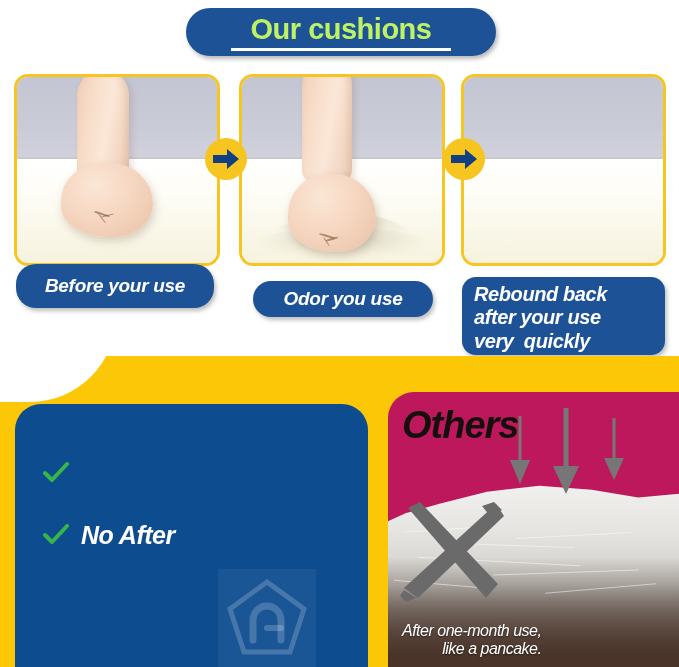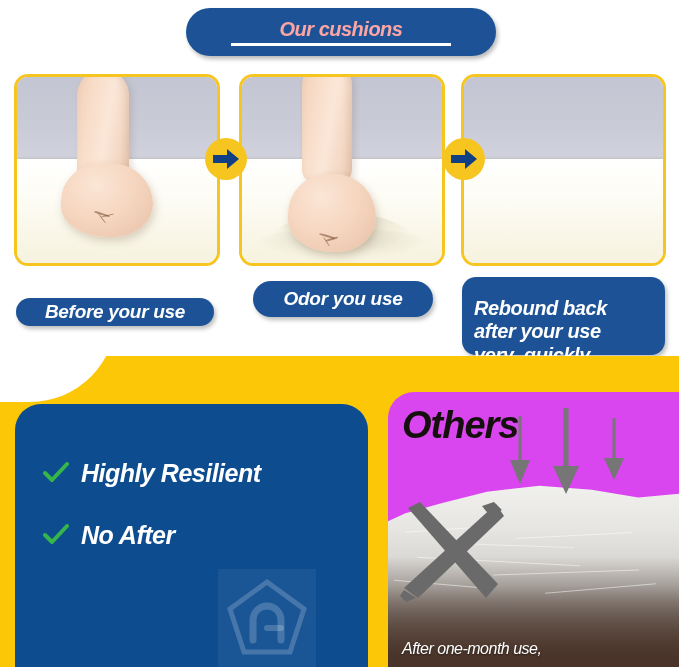--- a/index.html
+++ b/index.html
@@ -24,24 +24,23 @@
     height: 48px;
     background: #1d5396;
     border-radius: 24px;
     box-shadow: 2px 3px 4px rgba(0,0,0,0.28);
     display: flex;
     flex-direction: column;
     align-items: center;
     justify-content: center;
   }
   .title-text {
-    color: #fca5a5;
-    font-size: 20px;
+    color: #bef264;
+    font-size: 29px;
     font-weight: bold;
-    font-style: italic;
     letter-spacing: -0.5px;
     line-height: 1;
     margin-top: 1px;
     white-space: nowrap;
   }
   .title-rule {
     width: 220px;
     height: 3px;
     background: #ffffff;
     margin-top: 4px;
@@ -165,31 +164,31 @@
     justify-content: center;
   }
   .cap-text {
     color: #ffffff;
     font-size: 19px;
     font-weight: bold;
     font-style: italic;
     letter-spacing: -0.3px;
     white-space: nowrap;
   }
-  .cap-1 { left: 16px;  top: 298px; width: 198px; height: 28px; justify-content: center; }
+  .cap-1 { left: 16px;  top: 264px; width: 198px; height: 44px; justify-content: center; }
   .cap-2 { left: 253px; top: 281px; width: 180px; height: 36px; }
 
   .cap-3 {
     position: absolute;
     left: 462px; top: 277px;
     width: 203px; height: 78px;
     background: #1d5396;
     border-radius: 14px;
     box-shadow: 2px 3px 4px rgba(0,0,0,0.26);
-    padding: 20px 0 0 12px;
+    padding: 6px 0 0 12px;
     box-sizing: border-box;
   }
   .cap-3 .line {
     color: #ffffff;
     font-size: 20px;
     font-weight: bold;
     font-style: italic;
     letter-spacing: -0.4px;
     line-height: 1.17;
     white-space: pre;
@@ -274,21 +273,21 @@
     justify-content: center;
   }
 
   
   .others-card {
     position: absolute;
     left: 388px;
     top: 392px;
     right: 0;
     bottom: 0;
-    background: #d946ef;
+    background: #be185d;
     border-top-left-radius: 26px;
     overflow: hidden;
     text-align: right;
   }
   .others-title {
     position: absolute;
     left: 14px;
     top: 14px;
     color: #15100d;
     font-size: 38px;
@@ -421,21 +420,20 @@
 <div class="notch"></div>
 
 <div class="features-card">
   <div class="features-list">
     <div class="feature-row">
       <span class="check">
         <svg width="26" height="22" viewBox="0 0 26 22">
           <path d="M2 11 L9 18 L24 2" stroke="#35b54a" stroke-width="4" fill="none" stroke-linecap="round" stroke-linejoin="round"></path>
         </svg>
       </span>
-      <span class="feature-label">Highly Resilient</span>
     </div>
     <div class="feature-row">
       <span class="check">
         <svg width="26" height="22" viewBox="0 0 26 22">
           <path d="M2 11 L9 18 L24 2" stroke="#35b54a" stroke-width="4" fill="none" stroke-linecap="round" stroke-linejoin="round"></path>
         </svg>
       </span>
       <span class="feature-label">No After</span>
     </div>
   </div>
@@ -481,14 +479,15 @@
         <path d="M10 8 L22 2 L100 84 L88 98 Z"></path>
         <path d="M98 4 L106 16 L20 98 L6 88 Z"></path>
         <path d="M96 2 L104 10 L92 16 L84 6 Z"></path>
         <path d="M6 90 L18 98 L8 102 L2 96 Z"></path>
       </g>
     </svg>
   </div>
 
   <div class="others-caption">
     <div class="line">After one-month use,</div>
+    <div class="line">like a pancake.</div>
   </div>
 </div>
 
 </body></html>

